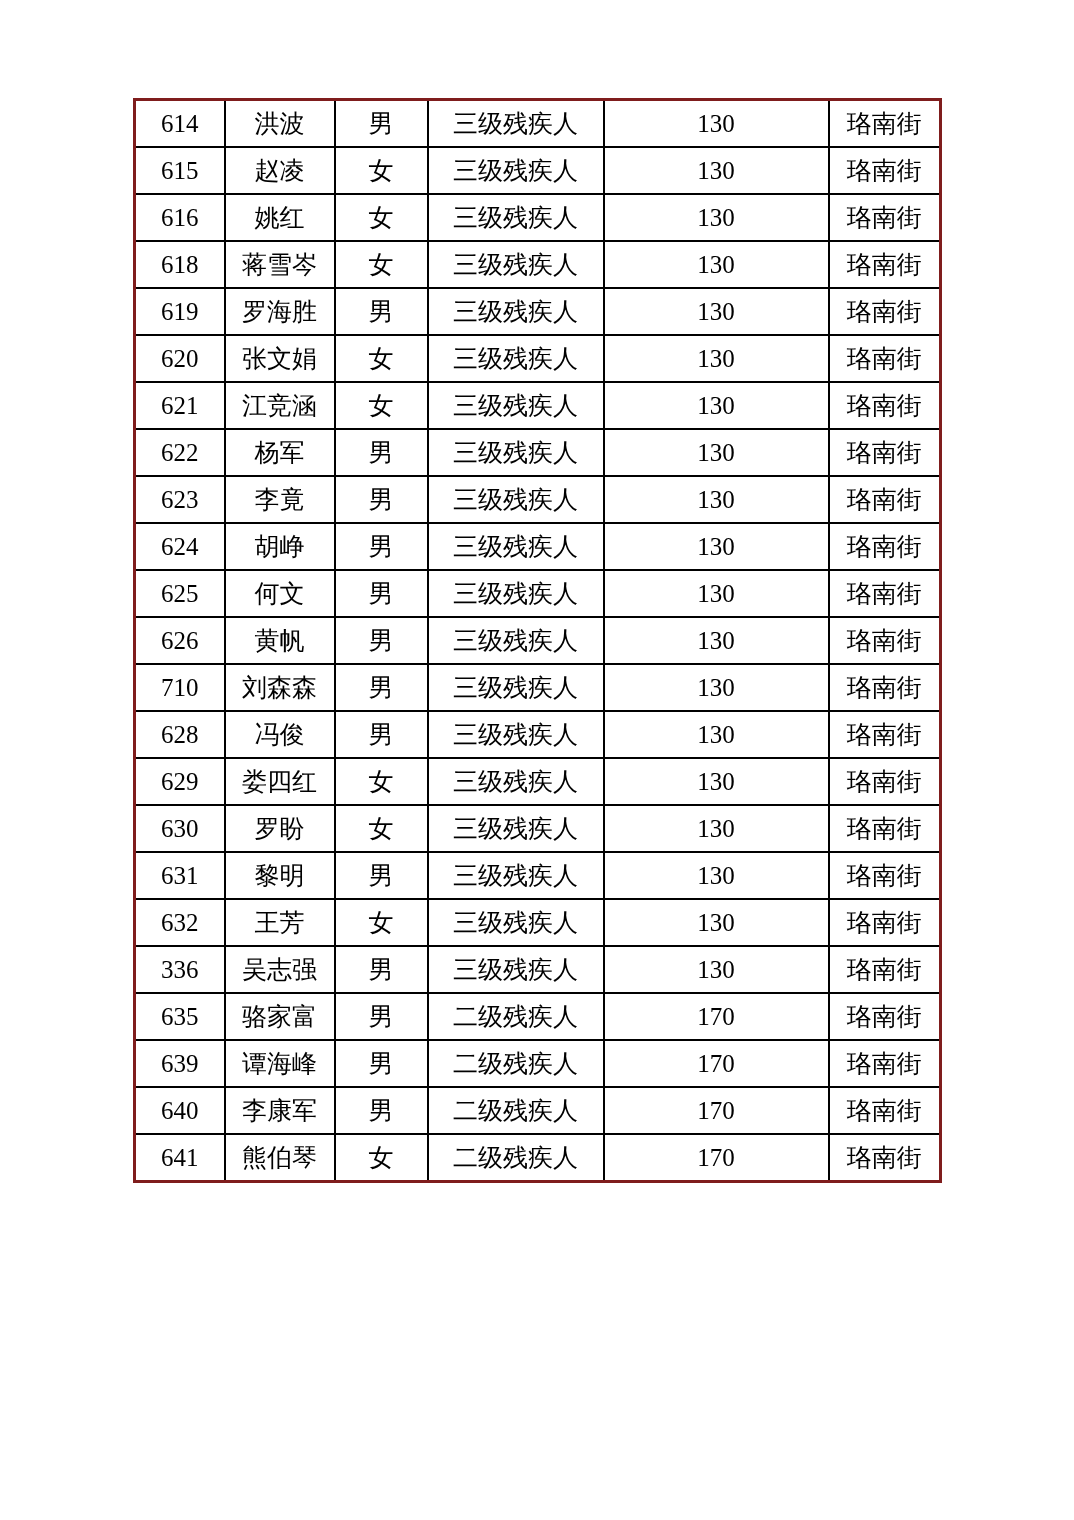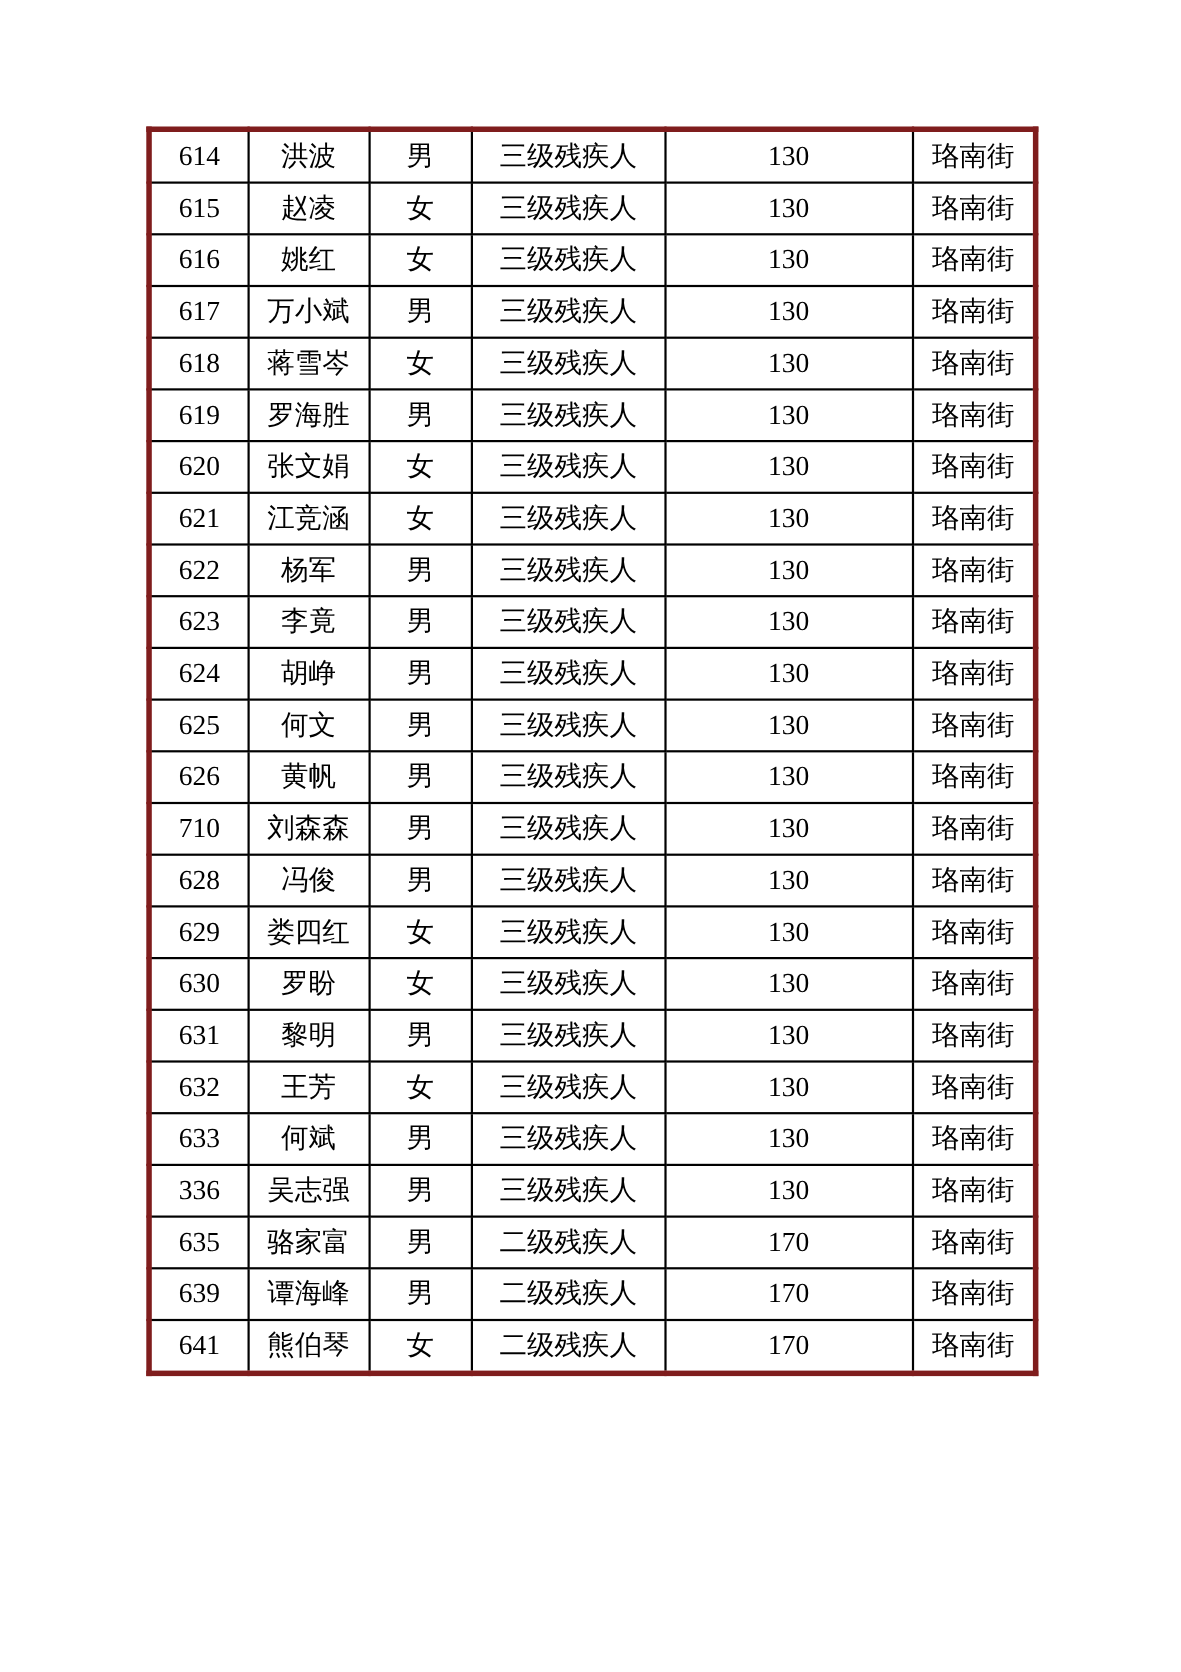--- a/index.html
+++ b/index.html
@@ -17,25 +17,25 @@
   .doc-page {
     position: absolute;
     left: 0; top: 0;
     width: 1074px;
     height: 1520px;
     background: #ffffff;
   }
   table.subsidy-table {
     position: absolute;
     left: 133px;
-    top: 115px;
+    top: 98px;
     border-collapse: collapse;
     table-layout: fixed;
     width: 806px;
-    border: 5px solid #7f1d1d;
+    border: 3px solid #7f1d1d;
   }
   table.subsidy-table td {
     border: 2px solid #000000;
     height: 45px;
     text-align: center;
     vertical-align: middle;
     font-size: 25px;
     line-height: 1;
     padding: 0;
     overflow: hidden;
@@ -80,28 +80,20 @@
         </tr>
         <tr>
           <td>616</td>
           <td>姚红</td>
           <td>女</td>
           <td>三级残疾人</td>
           <td>130</td>
           <td>珞南街</td>
         </tr>
         <tr>
-          <td>617</td>
-          <td>万小斌</td>
-          <td>男</td>
-          <td>三级残疾人</td>
-          <td>130</td>
-          <td>珞南街</td>
-        </tr>
-        <tr>
           <td>618</td>
           <td>蒋雪岑</td>
           <td>女</td>
           <td>三级残疾人</td>
           <td>130</td>
           <td>珞南街</td>
         </tr>
         <tr>
           <td>619</td>
           <td>罗海胜</td>
@@ -208,46 +200,46 @@
         </tr>
         <tr>
           <td>632</td>
           <td>王芳</td>
           <td>女</td>
           <td>三级残疾人</td>
           <td>130</td>
           <td>珞南街</td>
         </tr>
         <tr>
-          <td>633</td>
-          <td>何斌</td>
-          <td>男</td>
-          <td>三级残疾人</td>
-          <td>130</td>
-          <td>珞南街</td>
-        </tr>
-        <tr>
           <td>336</td>
           <td>吴志强</td>
           <td>男</td>
           <td>三级残疾人</td>
           <td>130</td>
           <td>珞南街</td>
         </tr>
         <tr>
           <td>635</td>
           <td>骆家富</td>
           <td>男</td>
           <td>二级残疾人</td>
           <td>170</td>
           <td>珞南街</td>
         </tr>
         <tr>
           <td>639</td>
           <td>谭海峰</td>
+          <td>男</td>
+          <td>二级残疾人</td>
+          <td>170</td>
+          <td>珞南街</td>
+        </tr>
+        <tr>
+          <td>640</td>
+          <td>李康军</td>
           <td>男</td>
           <td>二级残疾人</td>
           <td>170</td>
           <td>珞南街</td>
         </tr>
         <tr>
           <td>641</td>
           <td>熊伯琴</td>
           <td>女</td>
           <td>二级残疾人</td>

